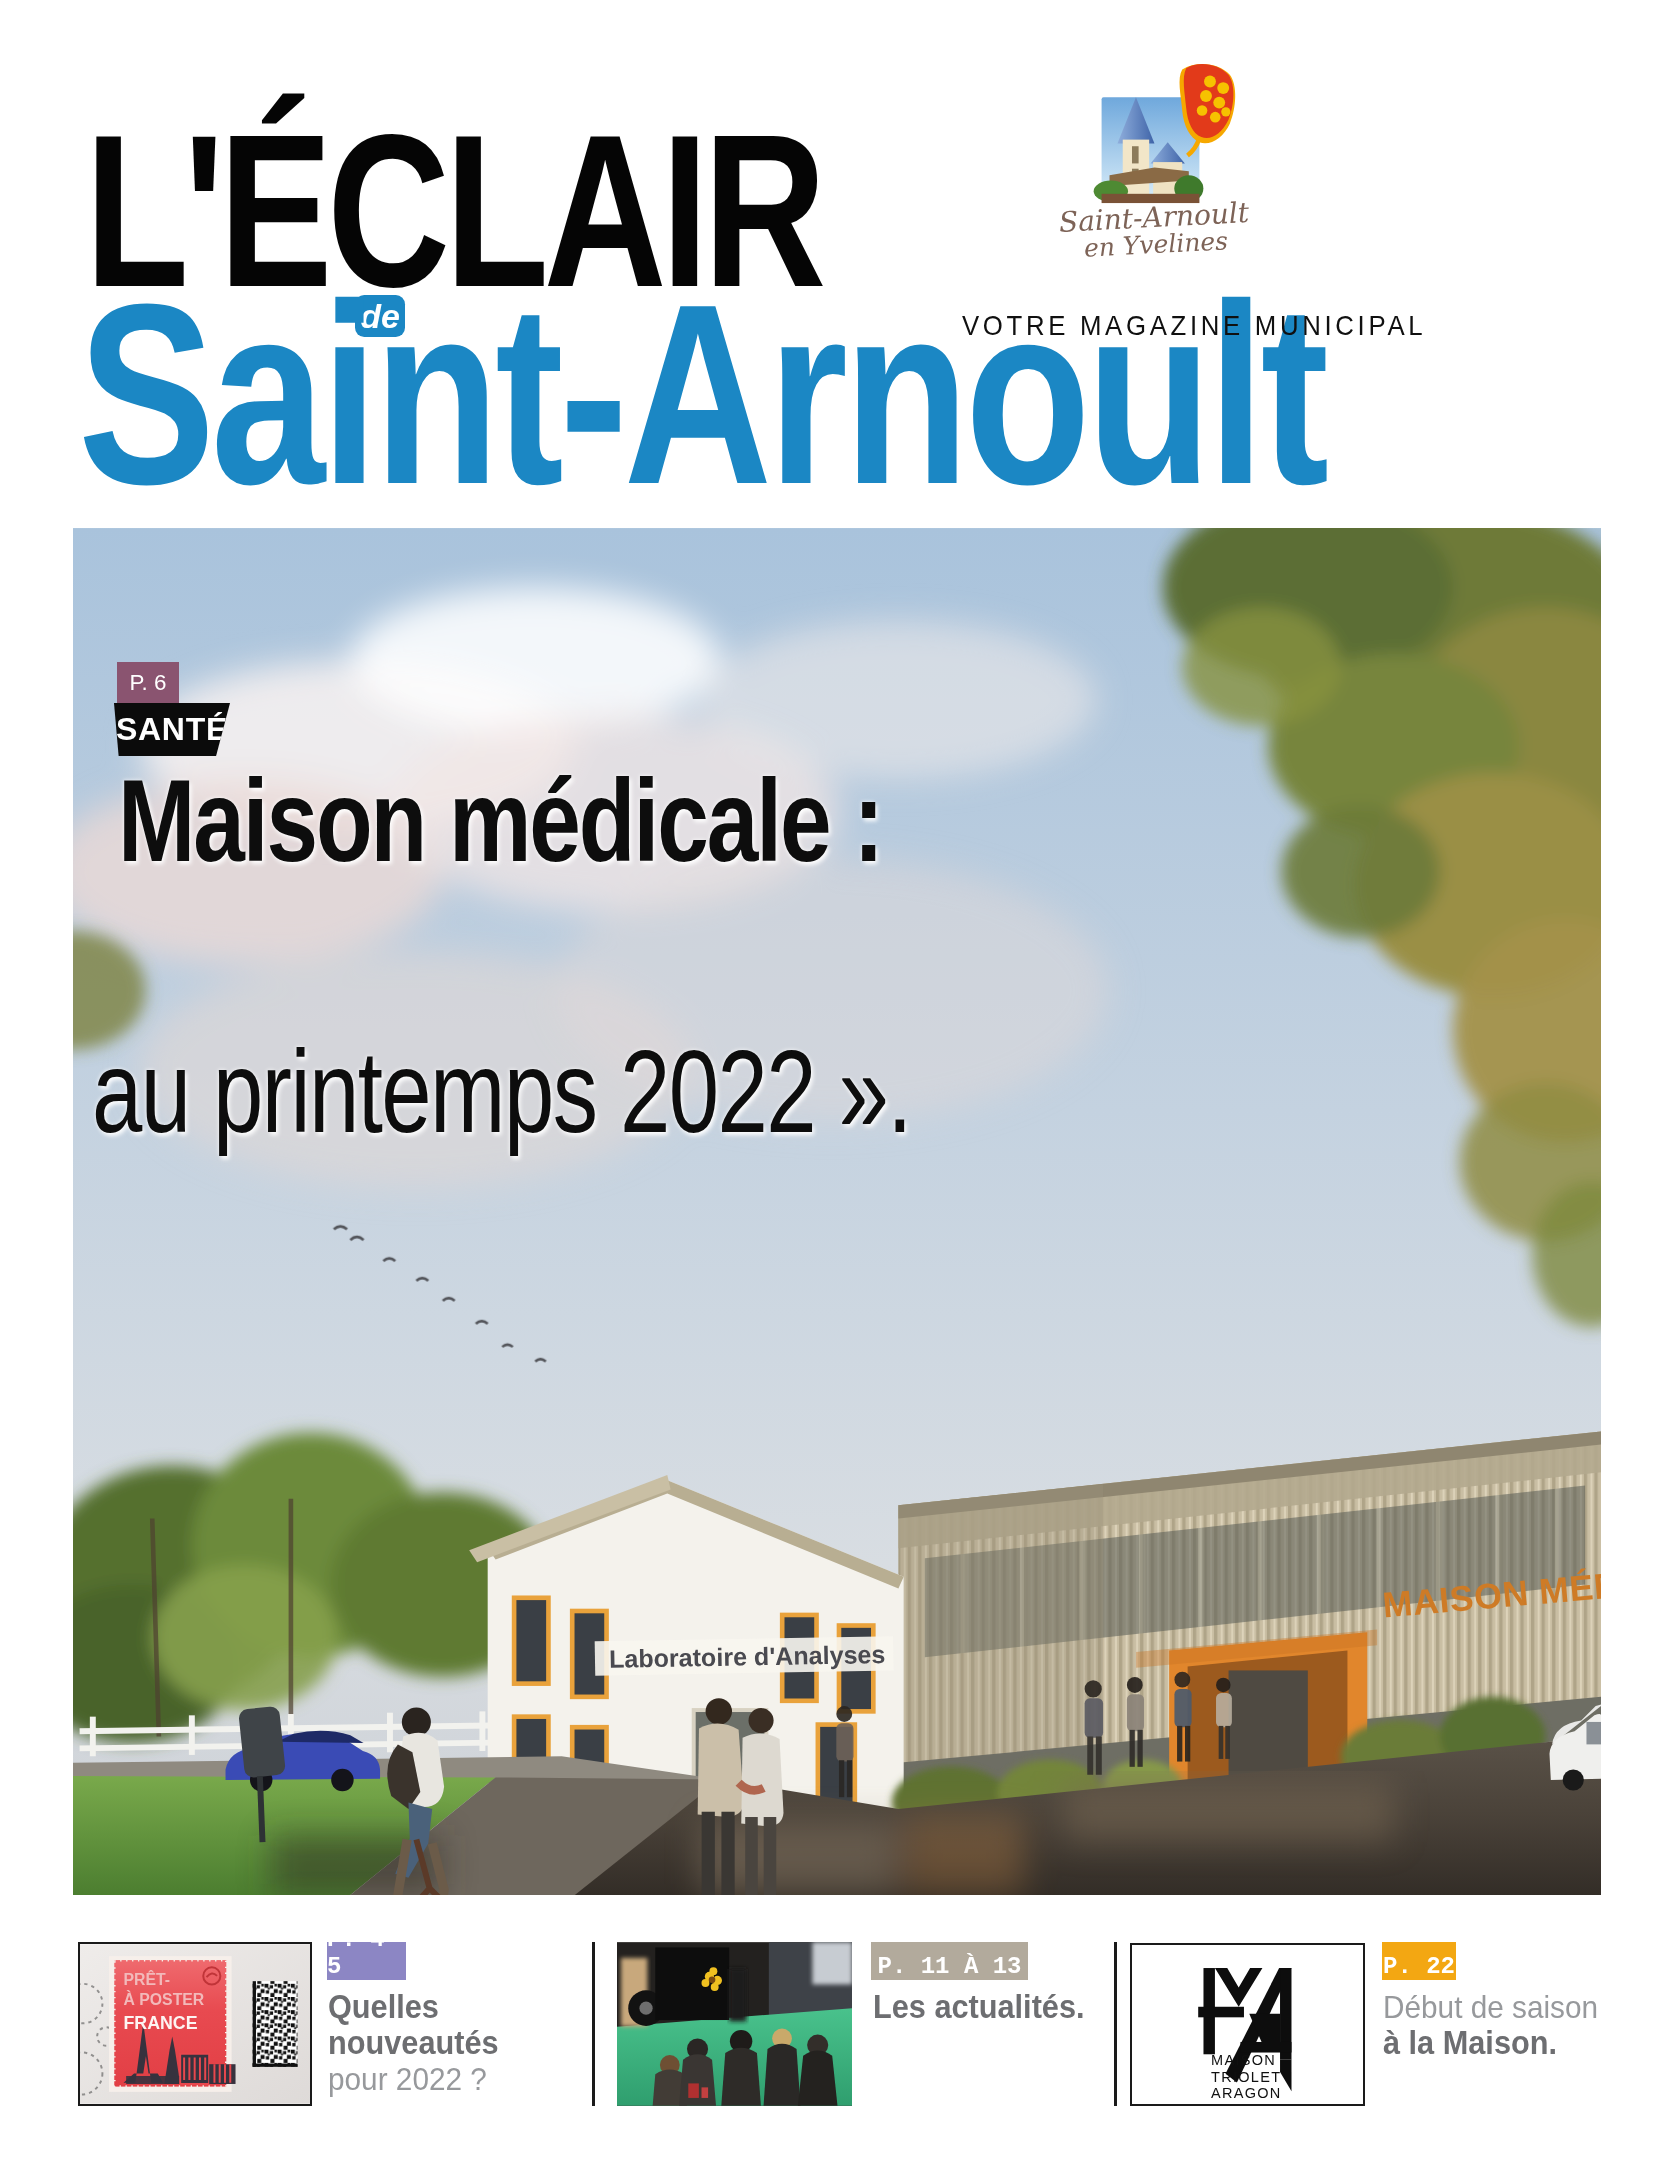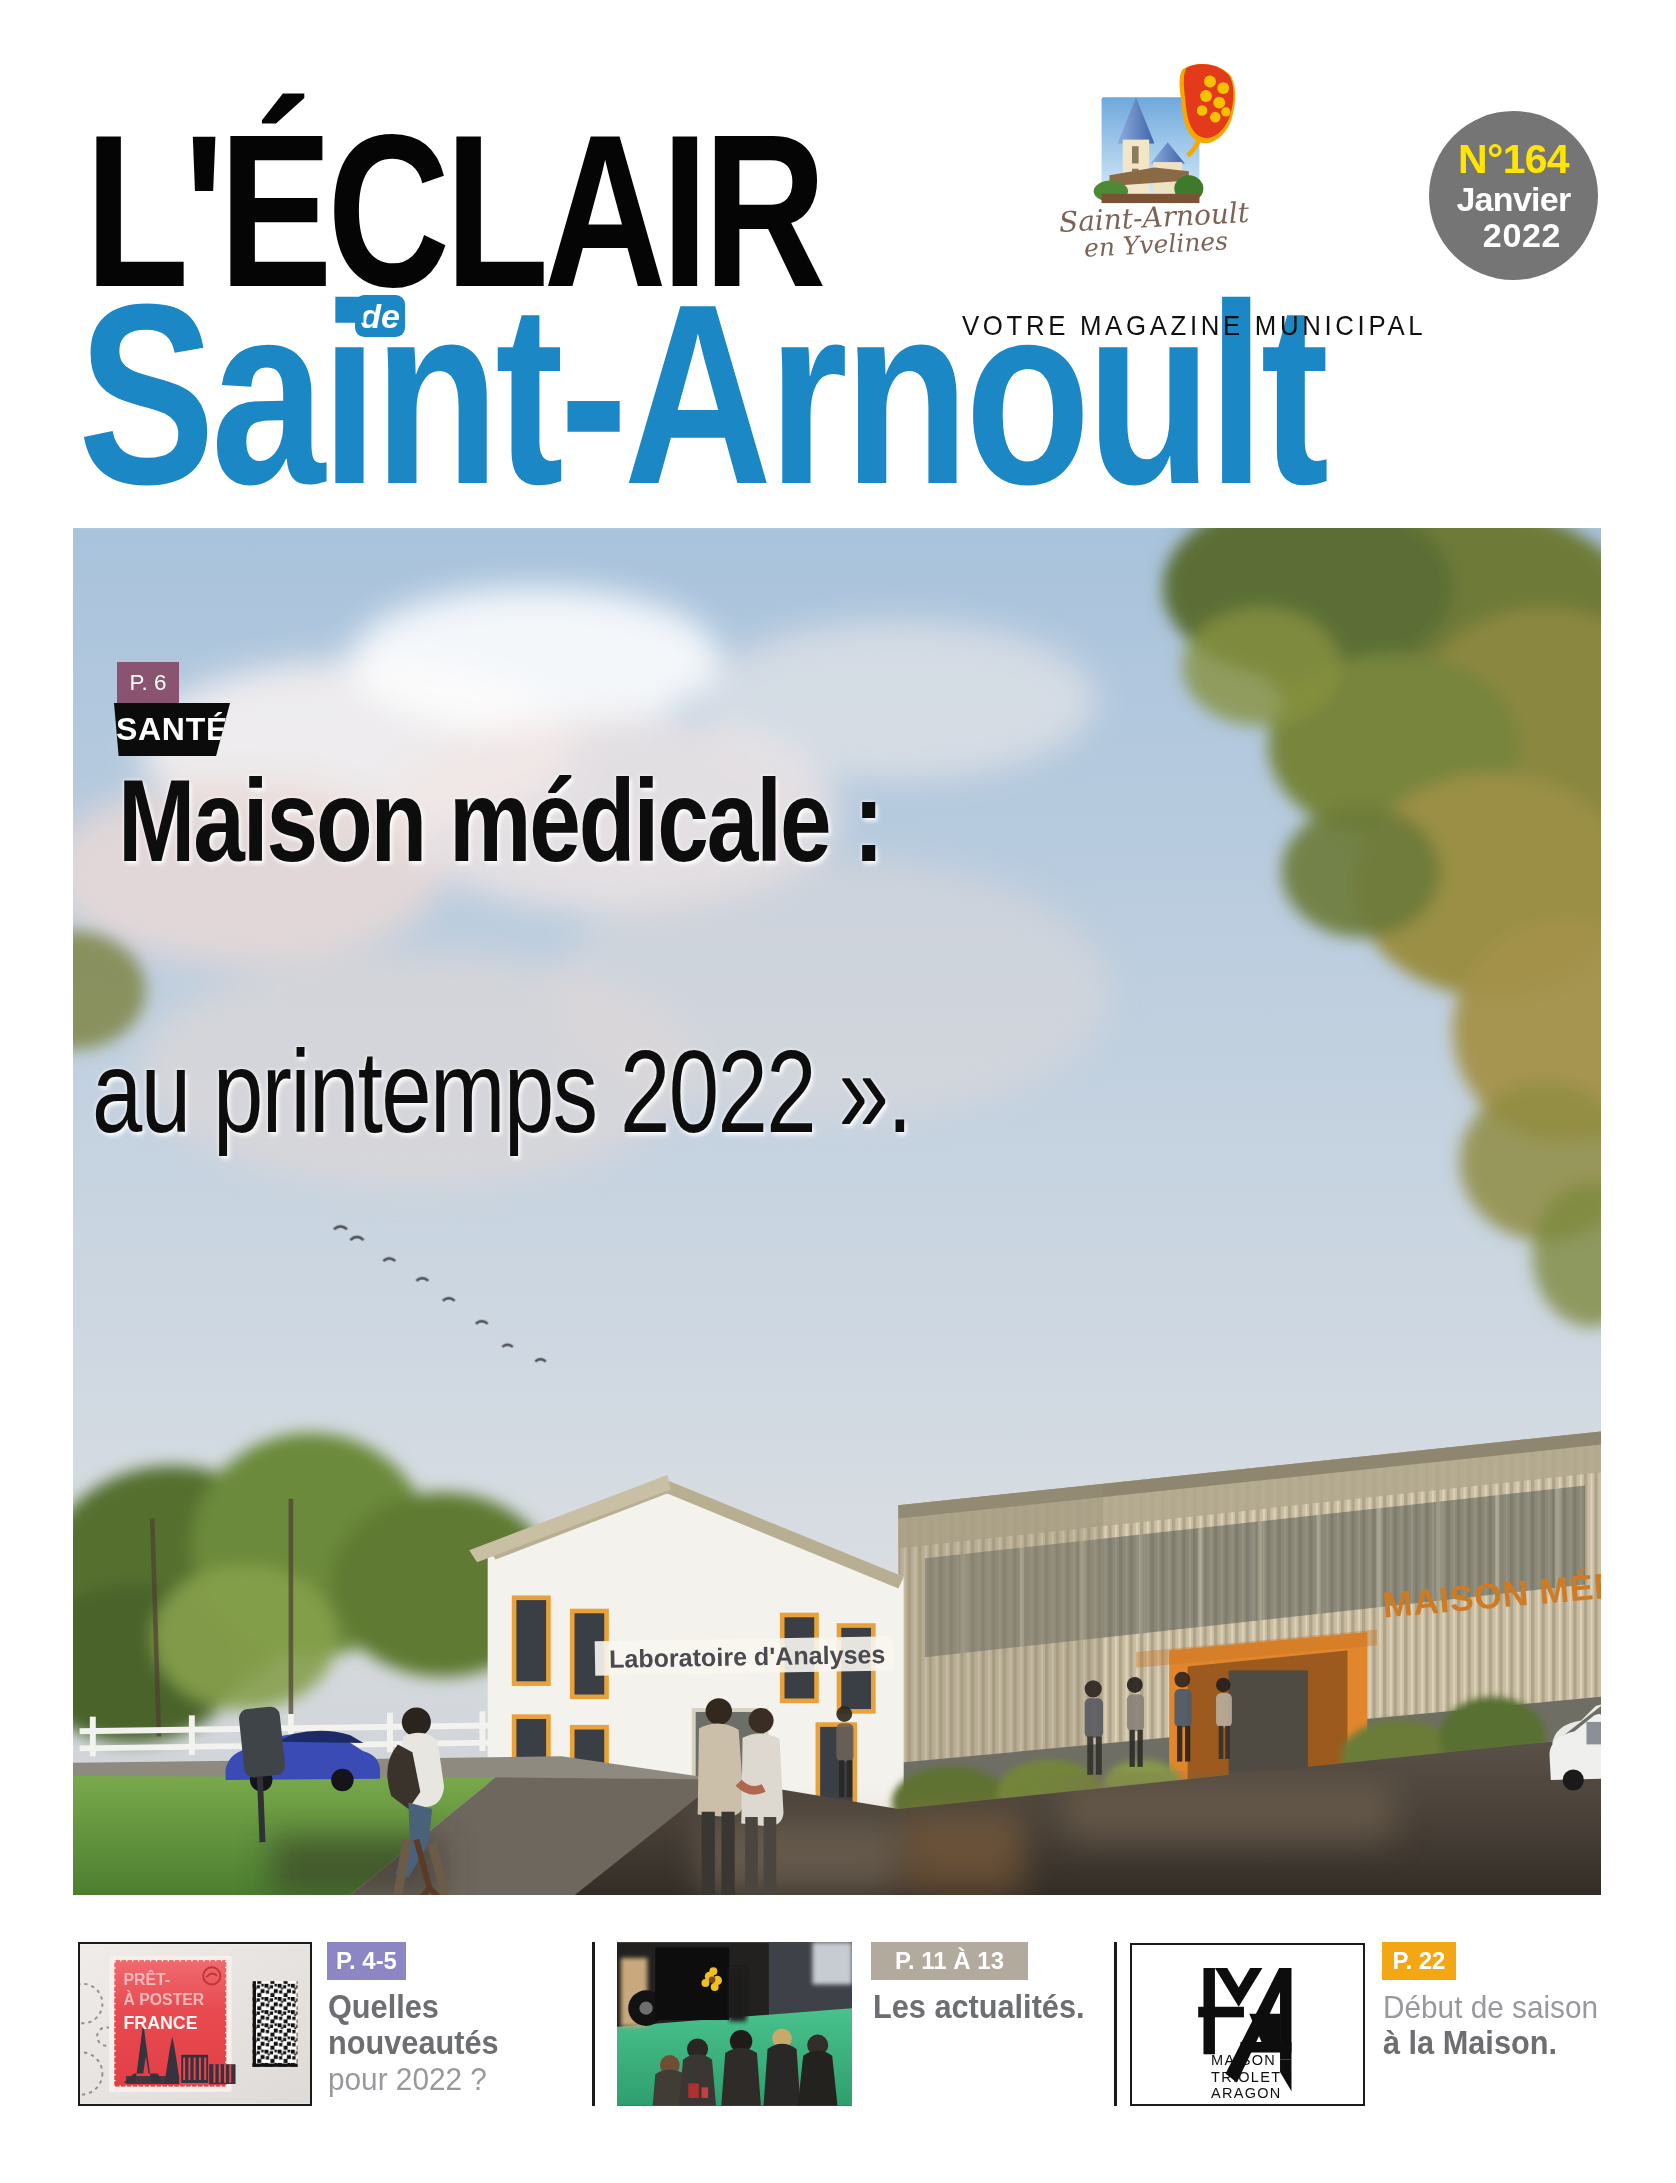--- a/index.html
+++ b/index.html
@@ -65,21 +65,21 @@
   .hl3 .cond{transform:scaleX(0.78);}
 
   
   .fbox{border:2px solid #1a1a1a;background:#fff;}
   .stampbox{left:78px;top:1942px;width:234px;height:164px;}
   .kidsbox{left:617px;top:1942px;width:235px;height:164px;border:none;}
   .mtabox{left:1130px;top:1943px;width:235px;height:163px;}
   .vdiv{width:2.6px;background:#1a1a1a;top:1942px;height:164px;}
   .vdiv1{left:592px;} .vdiv2{left:1114px;}
   .pbadge{height:38px;color:#fff;font-size:24px;font-weight:bold;
-          display:flex;align-items:center;justify-content:center;letter-spacing:0px;}
+          display:flex;align-items:flex-end;justify-content:center;letter-spacing:0px;font-family:Liberation Mono, monospace;}
   .pb45{left:327px;top:1942px;width:79px;background:var(--purple);}
   .pb1113{left:871px;top:1942px;width:157px;background:var(--taupe);}
   .pb22{left:1382px;top:1942px;width:74px;background:var(--orange);}
   .fline{white-space:nowrap;}
   .fbold{font-weight:bold;color:var(--txt-bold);font-size:33px;line-height:36px;}
   .flight{font-weight:normal;color:var(--txt-light);font-size:32px;line-height:36px;}
   .fcol1{left:328px;top:1989px;} .fcol2{left:873px;top:1989px;text-align:right;} .fcol3{left:1383px;top:1989px;}
   .fcol1 .cond,.fcol2 .cond,.fcol3 .cond{transform:scaleX(0.93);}
   .mta-txt{left:1211px;top:2052px;font-size:14.5px;line-height:16.5px;color:#111;
            letter-spacing:1.3px;font-weight:normal;}
@@ -144,25 +144,20 @@
     </g>
     <path d="M176,120 C172,132 166,140 158,146" stroke="#F6A800" stroke-width="7" fill="none"></path>
   </svg>
   <div class="abs logo-script logo-s1">
     <span>Saint-Arnoult</span>
   </div>
   <div class="abs logo-script logo-s2">
     <span>en Yvelines</span>
   </div>
 
-  <div class="abs issue">
-    <div class="num">N°164</div>
-    <div class="mon">Janvier</div>
-    <div class="yr">2022</div>
-  </div>
 
   <div class="abs photo">
     <svg width="1528" height="1367" viewBox="0 0 2314 2070">
       <defs>
         <linearGradient id="sky" x1="0" y1="0" x2="0" y2="1">
           <stop offset="0" stop-color="#A9C3DC"></stop>
           <stop offset="0.45" stop-color="#C4D2E0"></stop>
           <stop offset="0.8" stop-color="#D8Dde2"></stop>
           <stop offset="1" stop-color="#CFD3D8"></stop>
         </linearGradient>

